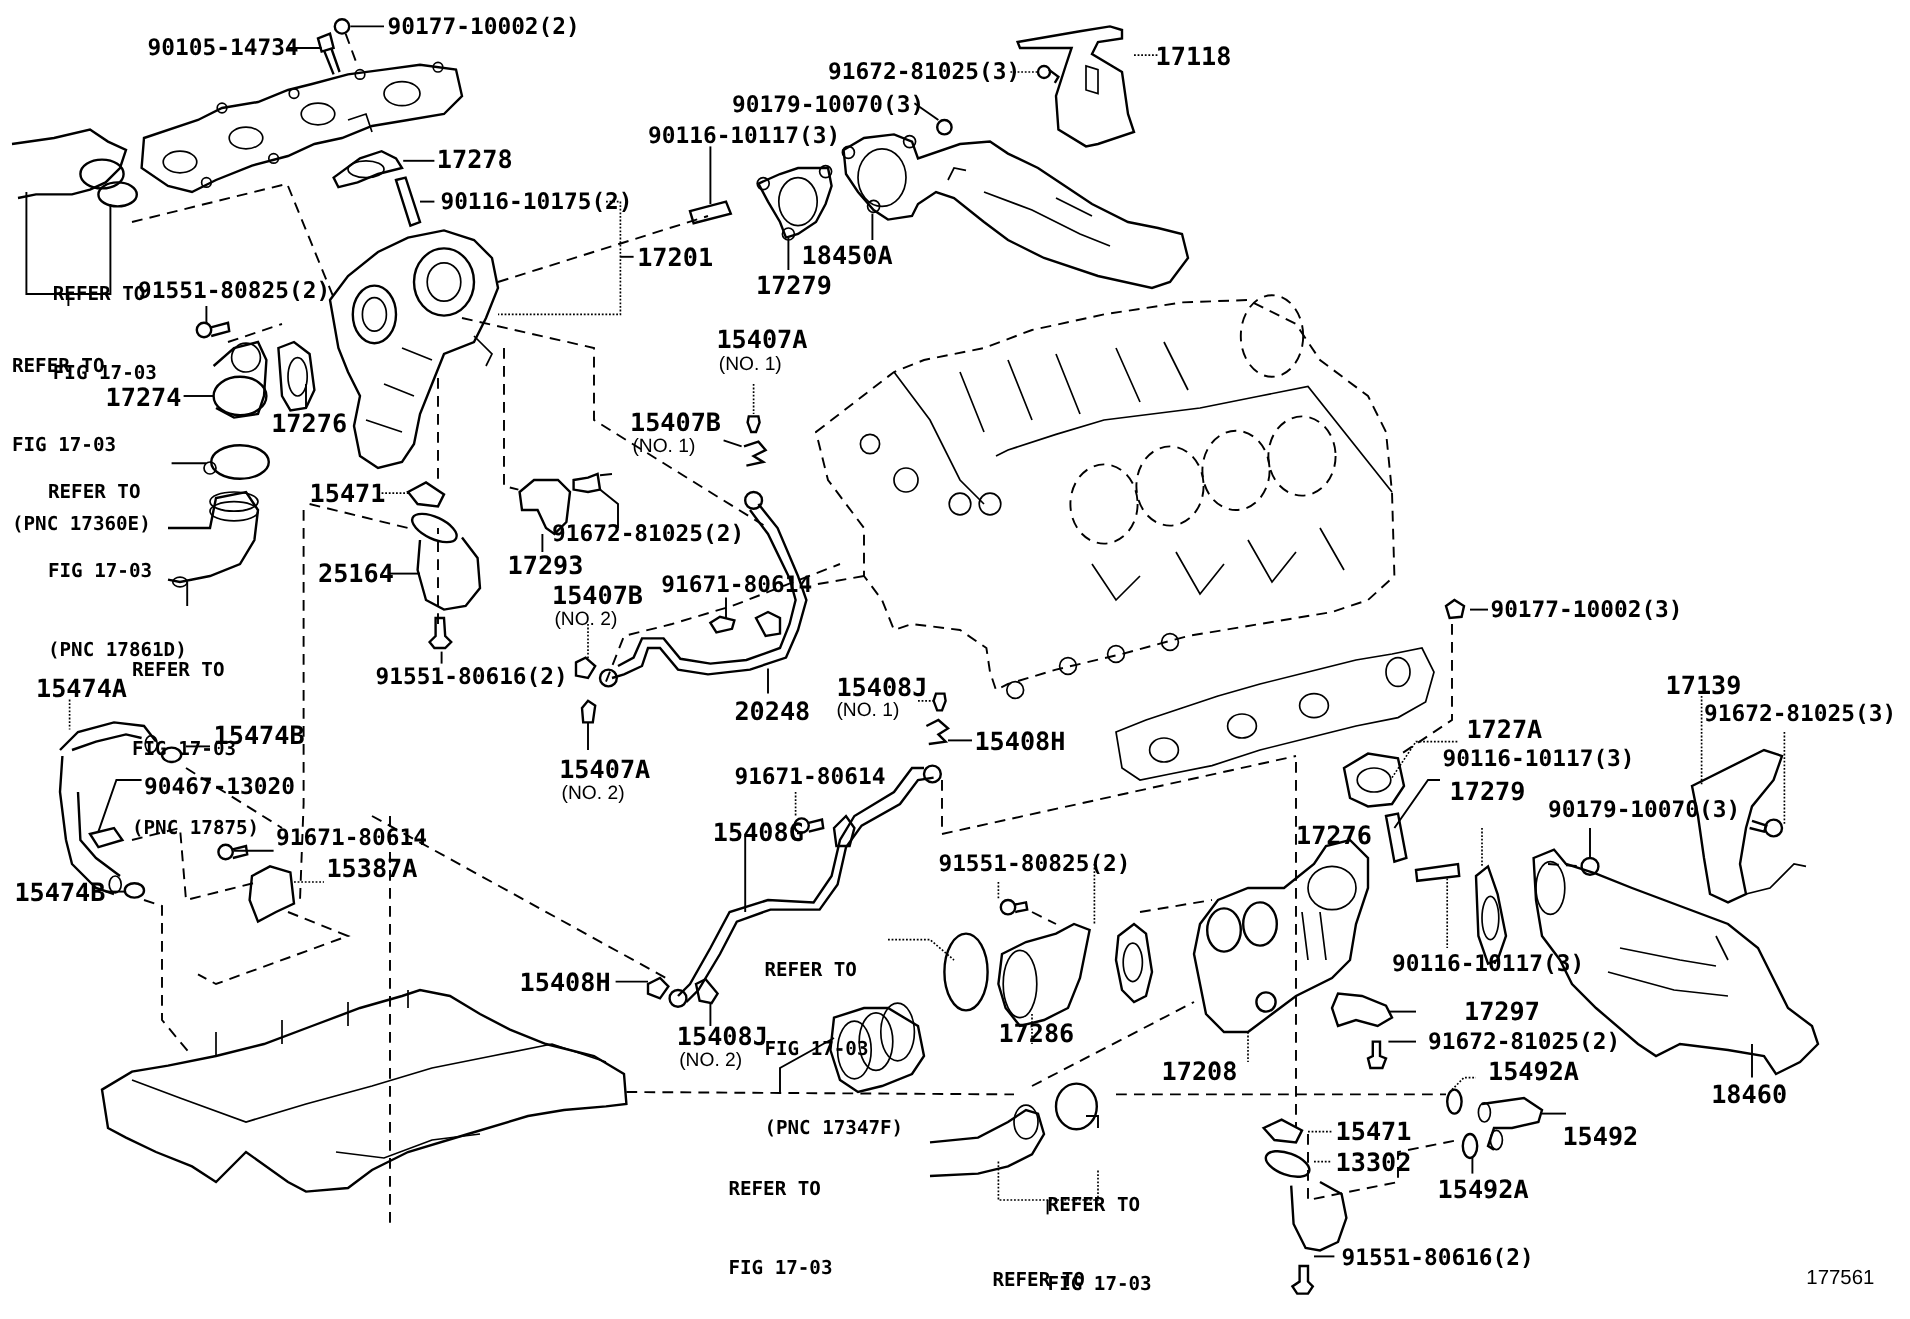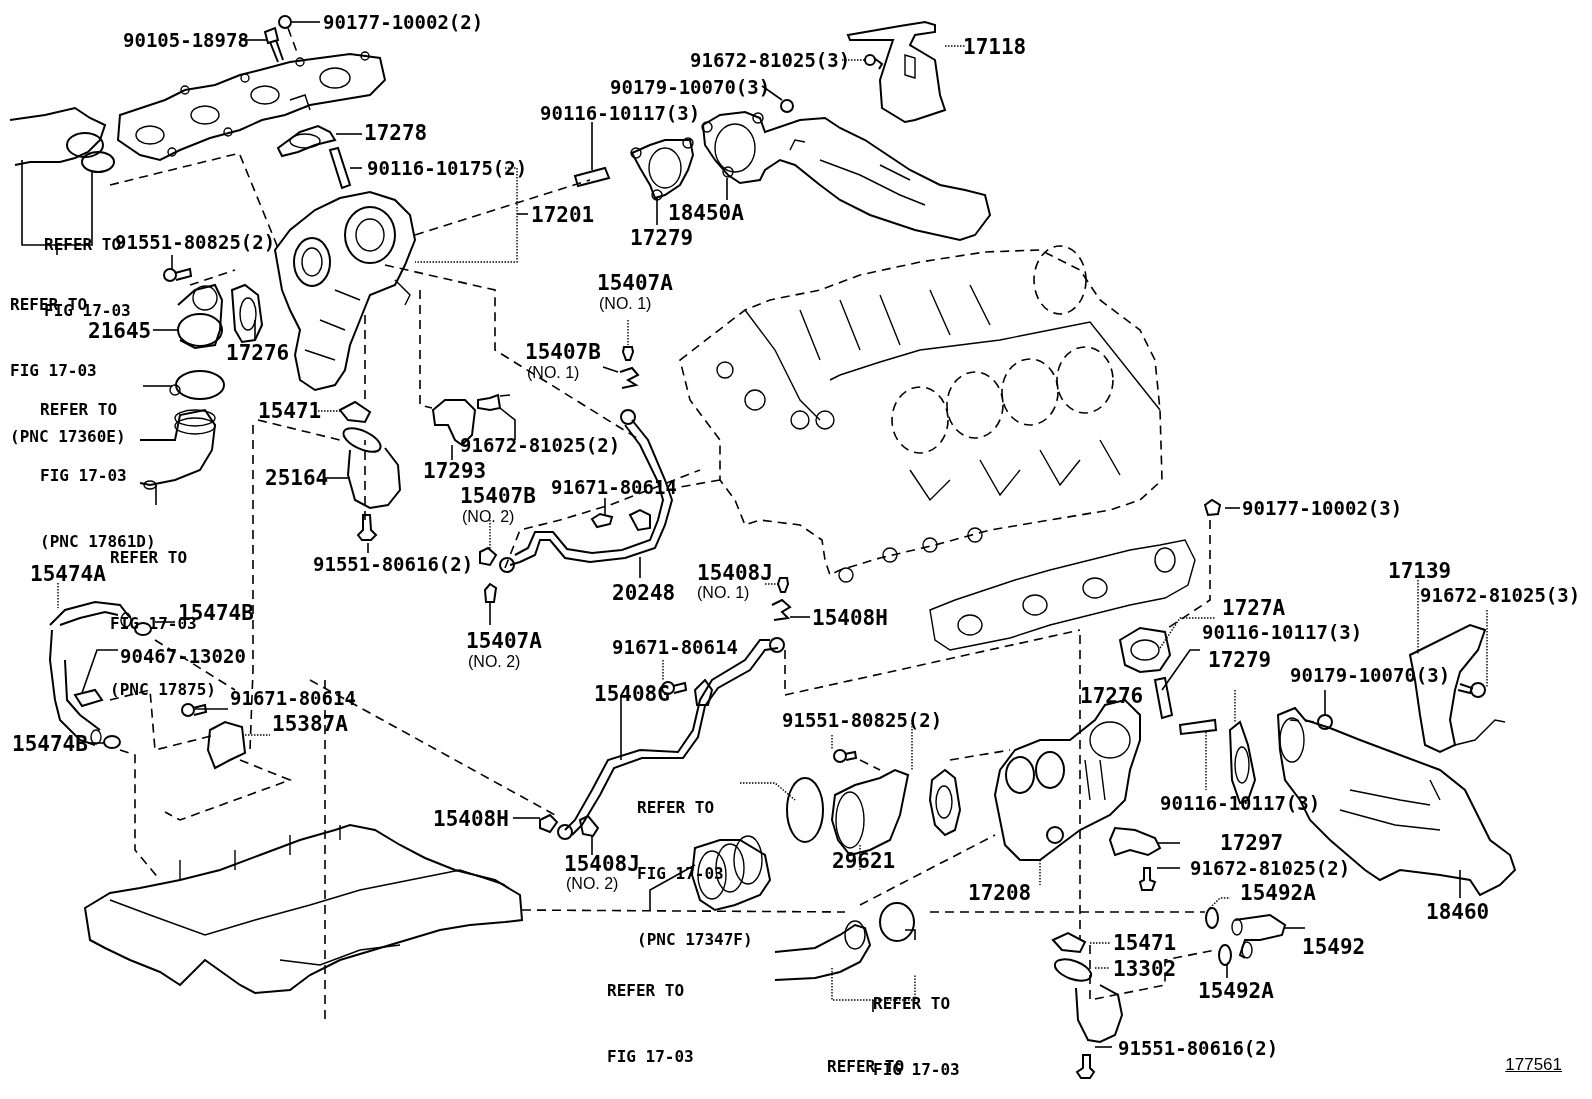--- a/index.html
+++ b/index.html
@@ -9,21 +9,21 @@
   .lbl { position: absolute; font-family: "DejaVu Sans Mono", "Liberation Mono", monospace;
          font-weight: bold; font-size: 19px; line-height: 20px; white-space: nowrap;
          letter-spacing: 0px; color: #000; cursor: pointer; }
   .lbl.big { font-size: 21px; line-height: 22px; }
   .sub { position: absolute; font-family: "Liberation Sans", sans-serif; font-size: 16px;
          line-height: 18px; white-space: nowrap; color: #000; }
   .ref { position: absolute; font-family: "DejaVu Sans Mono", "Liberation Mono", monospace;
          font-weight: bold; font-size: 16px; line-height: 22px; white-space: pre; color: #000; }
   .ref span { display: block; }
   .figno { position: absolute; right: 30px; bottom: 24px; font-family: "Liberation Sans", sans-serif;
-           font-size: 17px; color: #000; text-decoration: underline; }
+           font-size: 17px; color: #000; }
   svg .part { fill: none; stroke: #000; stroke-width: 2; }
   svg .thin { fill: none; stroke: #000; stroke-width: 1.4; }
   svg .dash { fill: none; stroke: #000; stroke-width: 1.6; stroke-dasharray: 9 6; }
   svg .leader { fill: none; stroke: #000; stroke-width: 1.6; }
   svg .dotted { fill: none; stroke: #000; stroke-width: 1.4; stroke-dasharray: 1.5 1.5; }
 </style>
 </head>
 <body>
 
 <svg id="diagram" width="1592" height="1099" viewBox="0 0 1592 1099">
@@ -353,27 +353,27 @@
     <line class="leader" x1="1460" y1="870" x2="1460" y2="898"></line>
     <path class="dotted" d="M1210,908 L1220,898 L1230,898"></path>
     <line class="leader" x1="1285" y1="928" x2="1305" y2="928"></line>
     <line class="leader" x1="1227" y1="965" x2="1227" y2="978"></line>
     <line class="dotted" x1="1090" y1="943" x2="1110" y2="943"></line>
     <line class="dotted" x1="1095" y1="968" x2="1110" y2="968"></line>
     <line class="leader" x1="1095" y1="1047" x2="1112" y2="1047"></line>
   </g>
 </svg>
 
-<div class="lbl" style="left:123px;top:30px">90105-18978</div>
+<div class="lbl" style="left:123px;top:30px">90105-14734</div>
 <div class="lbl" style="left:323px;top:12px">90177-10002(2)</div>
 <div class="lbl big" style="left:364px;top:122px">17278</div>
 <div class="lbl" style="left:367px;top:158px">90116-10175(2)</div>
 <div class="lbl big" style="left:531px;top:204px">17201</div>
 <div class="lbl" style="left:115px;top:232px">91551-80825(2)</div>
-<div class="lbl big" style="left:88px;top:320px">21645</div>
+<div class="lbl big" style="left:88px;top:320px">17274</div>
 <div class="lbl big" style="left:226px;top:342px">17276</div>
 <div class="lbl big" style="left:258px;top:400px">15471</div>
 <div class="lbl big" style="left:265px;top:467px">25164</div>
 <div class="lbl" style="left:313px;top:554px">91551-80616(2)</div>
 <div class="lbl big" style="left:423px;top:460px">17293</div>
 <div class="lbl" style="left:460px;top:435px">91672-81025(2)</div>
 <div class="lbl" style="left:690px;top:50px">91672-81025(3)</div>
 <div class="lbl big" style="left:963px;top:36px">17118</div>
 <div class="lbl" style="left:610px;top:77px">90179-10070(3)</div>
 <div class="lbl" style="left:540px;top:103px">90116-10117(3)</div>
@@ -409,21 +409,21 @@
 
 <div class="lbl" style="left:1242px;top:498px">90177-10002(3)</div>
 <div class="lbl big" style="left:1222px;top:597px">1727A</div>
 <div class="lbl" style="left:1202px;top:622px">90116-10117(3)</div>
 <div class="lbl big" style="left:1208px;top:649px">17279</div>
 <div class="lbl big" style="left:1388px;top:560px">17139</div>
 <div class="lbl" style="left:1420px;top:585px">91672-81025(3)</div>
 <div class="lbl" style="left:1290px;top:665px">90179-10070(3)</div>
 <div class="lbl big" style="left:1080px;top:685px">17276</div>
 <div class="lbl" style="left:782px;top:710px">91551-80825(2)</div>
-<div class="lbl big" style="left:832px;top:850px">29621</div>
+<div class="lbl big" style="left:832px;top:850px">17286</div>
 <div class="lbl big" style="left:968px;top:882px">17208</div>
 <div class="lbl" style="left:1160px;top:793px">90116-10117(3)</div>
 <div class="lbl big" style="left:1220px;top:832px">17297</div>
 <div class="lbl" style="left:1190px;top:858px">91672-81025(2)</div>
 <div class="lbl big" style="left:1426px;top:901px">18460</div>
 <div class="lbl big" style="left:1240px;top:882px">15492A</div>
 <div class="lbl big" style="left:1302px;top:936px">15492</div>
 <div class="lbl big" style="left:1198px;top:980px">15492A</div>
 <div class="lbl big" style="left:1113px;top:932px">15471</div>
 <div class="lbl big" style="left:1113px;top:958px">13302</div>

